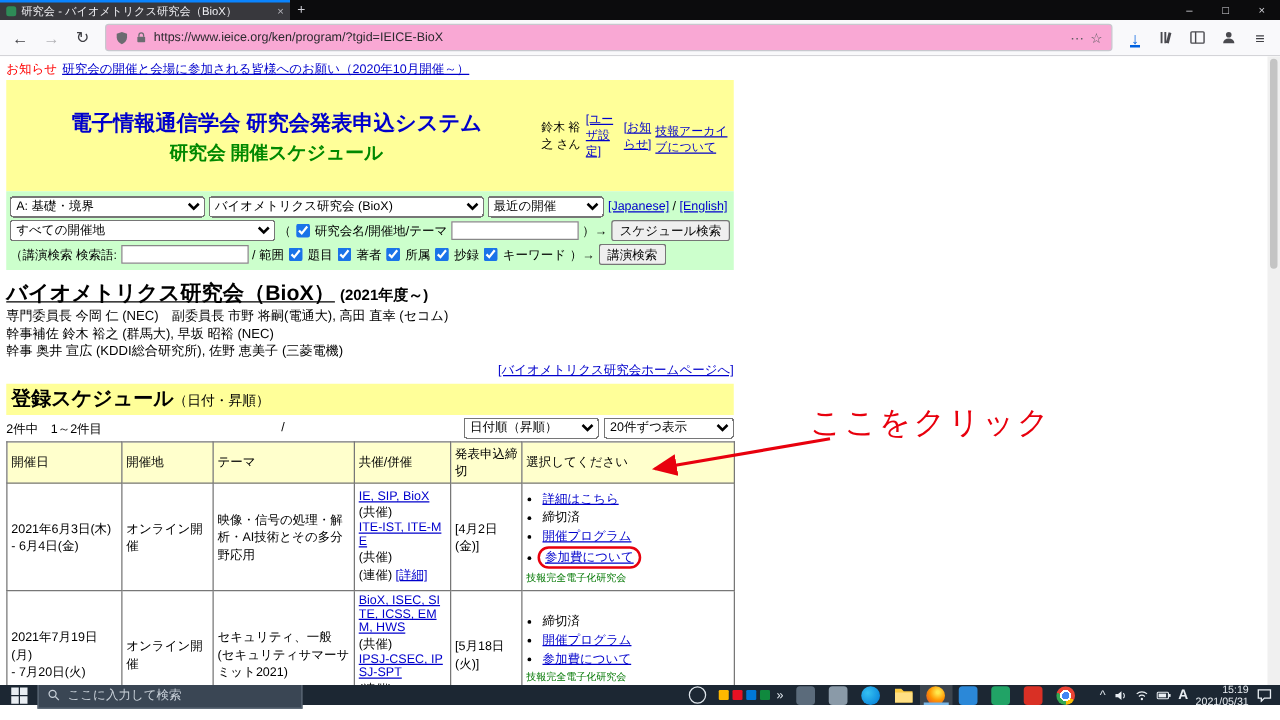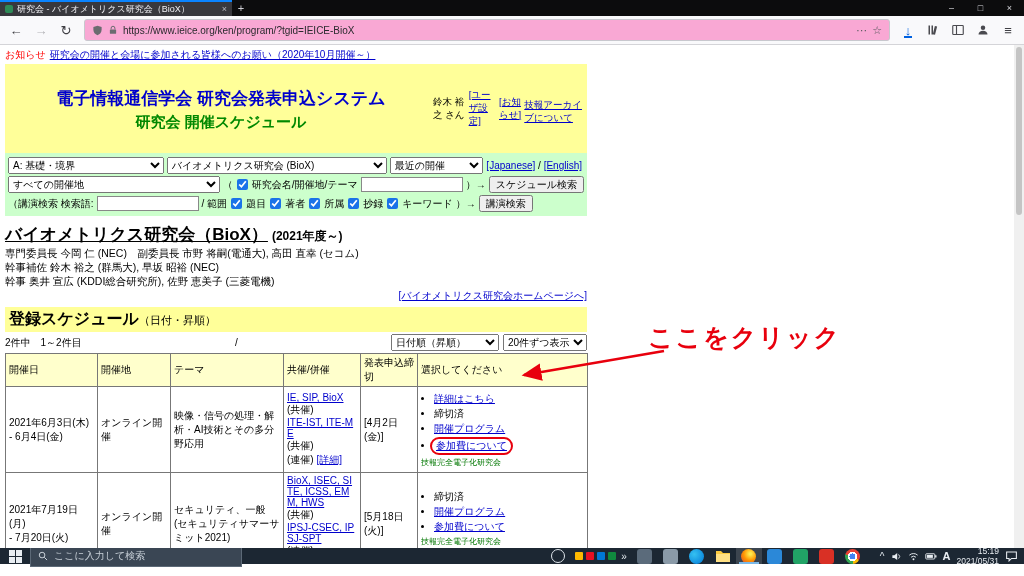--- a/index.html
+++ b/index.html
@@ -49,32 +49,32 @@
   input[type=checkbox]{width:11px;height:11px;margin:0 1px;accent-color:#1a73e8}
   .group-row{margin-top:7px}
   .group-title{font-size:17px;font-weight:bold;text-decoration:underline}
   .group-year{font-size:12px;font-weight:bold;margin-left:4px}
   .committee{font-size:10.5px;line-height:13px;margin-top:1px}
   .homepage-row{text-align:right;font-size:10px;margin-top:1px;width:582px}
   .sched-bar{background:#ffff99;margin-top:4px;padding:2px 4px;font-size:11px;width:582px}
   .sched-title{font-weight:bold;font-size:16px}
   .controls-row{display:flex;align-items:center;font-size:10px;margin:2px 0;width:582px}
   .controls-row .slash{flex:1;text-align:center}
-  .ctrl-sel1{width:108px;margin-right:4px}.ctrl-sel2{width:84px}
+  .ctrl-sel1{width:108px;margin-right:4px}.ctrl-sel2{width:104px}
   table.sched{border-collapse:collapse;width:582px;table-layout:fixed}
   .sched th,.sched td{border:1px solid #777;padding:2px 3px;font-size:10px;font-weight:normal;text-align:left;vertical-align:middle;word-break:break-all}
   .sched th{background:#ffffcc}
   .c-date{white-space:pre-line}
   .c-venue,.c-deadline{font-size:9.5px}
   .blk{display:block}
   .c-actions ul{margin:0;padding-left:13px}
   .c-actions li{margin:1px 0}
   .footnote{color:#007700;font-size:8px;margin-top:2px;white-space:pre-line}
   .circle-annot{display:inline-block;border:2px solid #e8000d;border-radius:9px;padding:0 4px;margin-left:-4px}
-  .annot-text{position:absolute;left:648px;top:276px;font-size:25px;font-weight:bold;color:#e8000d;letter-spacing:2px}
+  .annot-text{position:absolute;left:648px;top:276px;font-size:25px;font-weight:normal;color:#e8000d;letter-spacing:2px}
   .annot-arrow{position:absolute;left:0;top:0;pointer-events:none}
   .scrollbar{position:absolute;top:0;right:0;width:10px;height:100%;background:#f0f0f0}
   .sb-thumb{position:absolute;top:2px;left:2px;width:6px;height:168px;border-radius:3px;background:#c4c4c4}
 
   
   .taskbar{height:16px;background:#1c2733;display:flex;align-items:center;color:#e8edf2}
   .tb-start{width:30px;height:100%;display:flex;align-items:center;justify-content:center}
   .win-logo{display:grid;grid-template-columns:6px 6px;grid-template-rows:6px 6px;gap:1px}
   .win-logo span{background:#e8edf2}
   .tb-search{width:212px;height:22px;background:#3a4654;border:1px solid #5c6977;display:flex;align-items:center;gap:6px;padding:0 7px;font-size:10px;color:#c9d1d9}

